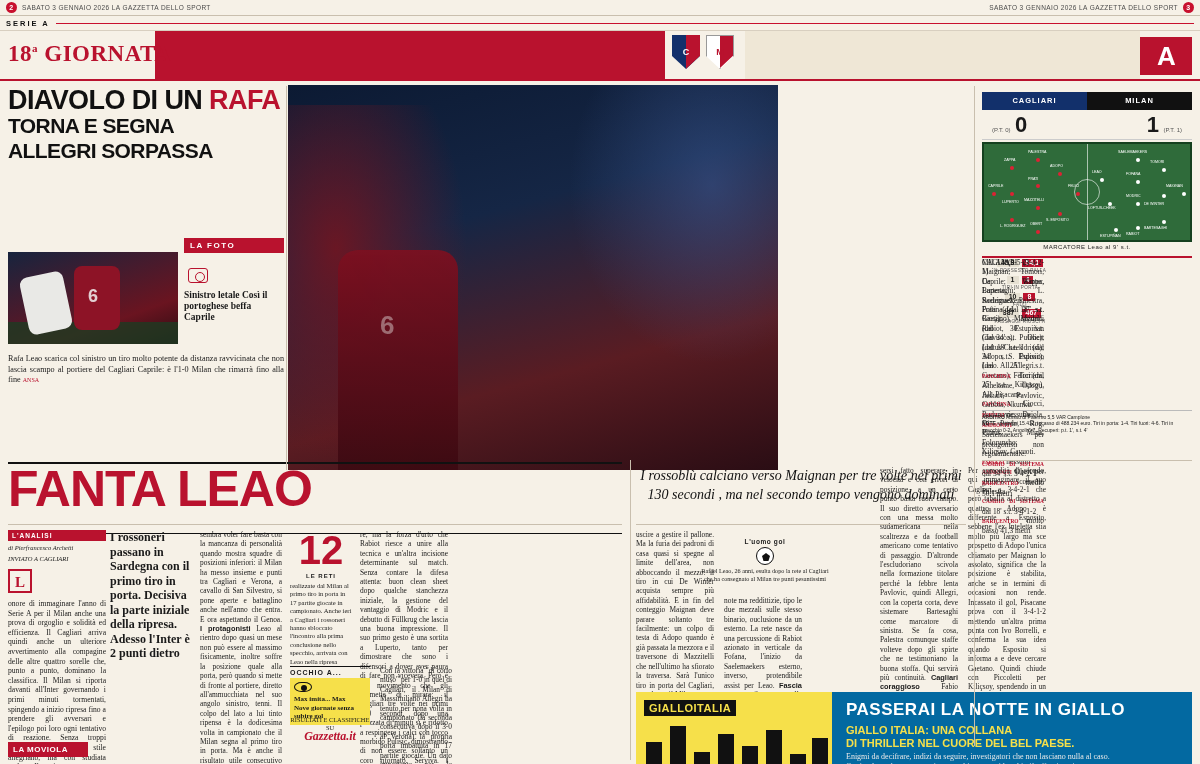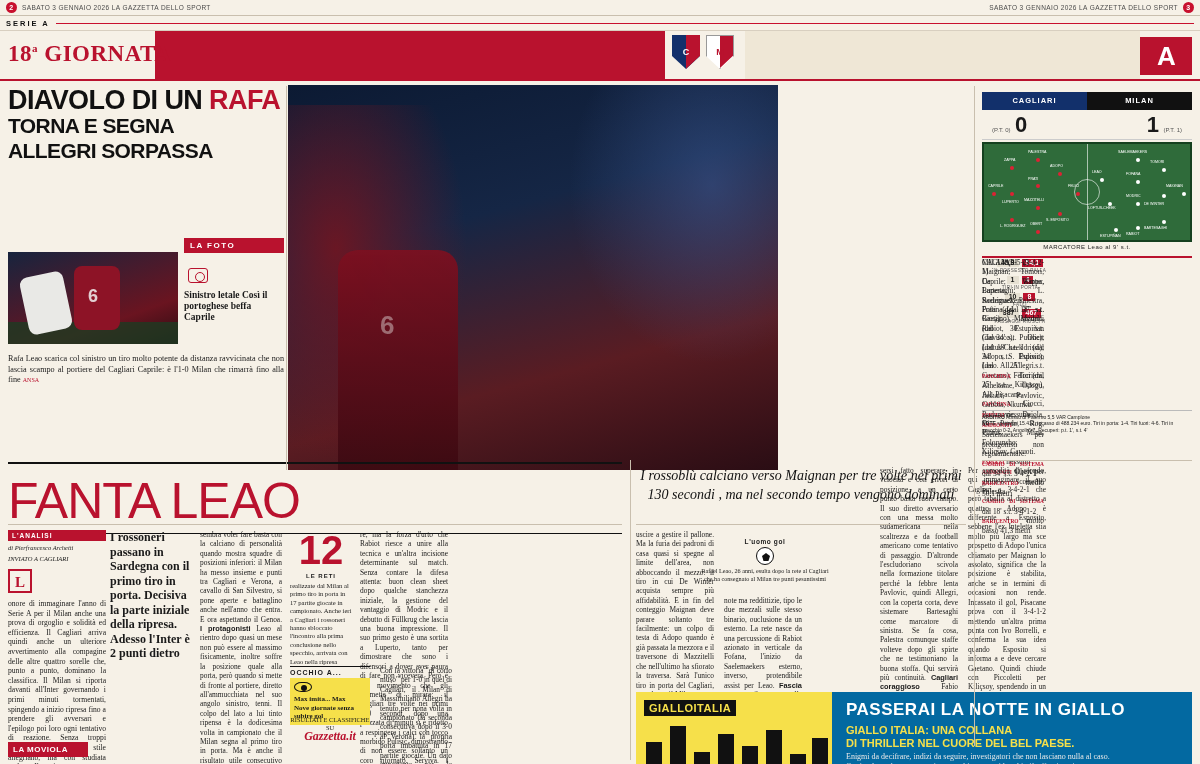--- a/index.html
+++ b/index.html
@@ -129,22 +129,22 @@
     font-family:"Liberation Serif", serif; font-size:9.5px; line-height:11px; font-weight:bold;
   }
   .lafoto .body {
     position:absolute; left:0; top:116px; width:276px;
     font-size:8.2px; line-height:10.5px; text-align:justify; font-family:"Liberation Serif", serif;
   }
   .lafoto .body .sig { color:#b9122e; font-size:6px; }
 
   
   .fanta { position:absolute; left:8px; top:462px; width:614px; border-top:2px solid #111; border-bottom:1px solid #111; height:72px;}
-  .fanta .t1 { font-family:"Liberation Sans", sans-serif; font-weight:normal; font-size:50px;
-     letter-spacing:-1px; color:#b9122e; line-height:46px; margin-top:14px; }
+  .fanta .t1 { font-family:"Liberation Sans", sans-serif; font-weight:bold; font-size:50px;
+     letter-spacing:-1px; color:#b9122e; line-height:46px; margin-top:2px; }
   .fanta .t2 { font-family:"Liberation Serif", serif; font-style:italic; font-size:33px; line-height:30px; color:#111; }
 
   
   .stand {
     position:absolute; left:636px; top:466px; width:330px;
     font-family:"Liberation Serif", serif; font-style:italic; font-size:14px; line-height:19px;
     text-align:center; color:#111;
   }
 
   
@@ -441,21 +441,21 @@
     <div class="hdr">L'ANALISI</div>
     <div class="by">di Pierfrancesco Archetti</div>
     <div class="by">INVIATO A CAGLIARI</div>
     <div class="logo">L</div>
     <p>onore di immaginare l'anno di Serie A per il Milan anche una prova di orgoglio e solidità ed efficienza. Il Cagliari arriva quindi anche un ulteriore avvertimento alla compagine delle altre quattro sorelle che, punto a punto, dominano la classifica. Il Milan si riporta davanti all'Inter governando i primi minuti tormentati, spingendo a inizio ripresa fino a prendere gli avversari e l'epilogo poi loro ogni tentativo di reazione. Senza troppi numeri da citro, in stile allegriano, ma con studiata codotta. Il tecnico</p>
   </div>
 
   <div class="lead">I rossoneri passano in Sardegna con il primo tiro in porta. Decisiva la parte iniziale della ripresa. Adesso l'Inter è 2 punti dietro</div>
 
   <div class="col" style="left:200px; top:530px; width:82px;">
-    <span>sembra voler fare basta con la calciano di personalità quando mostra squadre di posizioni inferiori: il Milan ha messo insieme e punti tra Cagliari e Verona, a cavallo di San Silvestro, si pone aperte e battaglino anche nell'anno che entra. E ora aspettando il Genoa.</span>
+    <span>sembra voler fare basta con la mancanza di personalità quando mostra squadre di posizioni inferiori: il Milan ha messo insieme e punti tra Cagliari e Verona, a cavallo di San Silvestro, si pone aperte e battaglino anche nell'anno che entra. E ora aspettando il Genoa.</span>
     <b class="sub">I protagonisti</b>
     <span>Leao al rientro dopo quasi un mese non può essere al massimo fisicamente, inoltre soffre la posizione quale alla porta, però quando si mette di fronte al portiere, diretto all'ammucchiata nel suo angolo sinistro, tenni. Il colpo del lato a lui tinto ripensa è la dodicesima volta in campionato che il Milan segna al primo tiro in porta. Ma è anche il risultato utile consecutivo numero 16, dopo l'unica sconfitta al derby dell'Inter. In viaggio, dove ha subito soltanto 5 gol (meglio di tutti) non ha mai perso. Il portoghese, al sesto centro in campionato, si prende i titoli in quanto unico marcato</span>
   </div>
 
   <div class="numbox">
     <div class="n">12</div>
     <div class="k">LE RETI</div>
     <div class="d">realizzate dal Milan al primo tiro in porta in 17 partite giocate in campionato. Anche ieri a Cagliari i rossoneri hanno sbloccato l'incontro alla prima conclusione nello specchio, arrivata con Leao nella ripresa</div>
   </div>
 

